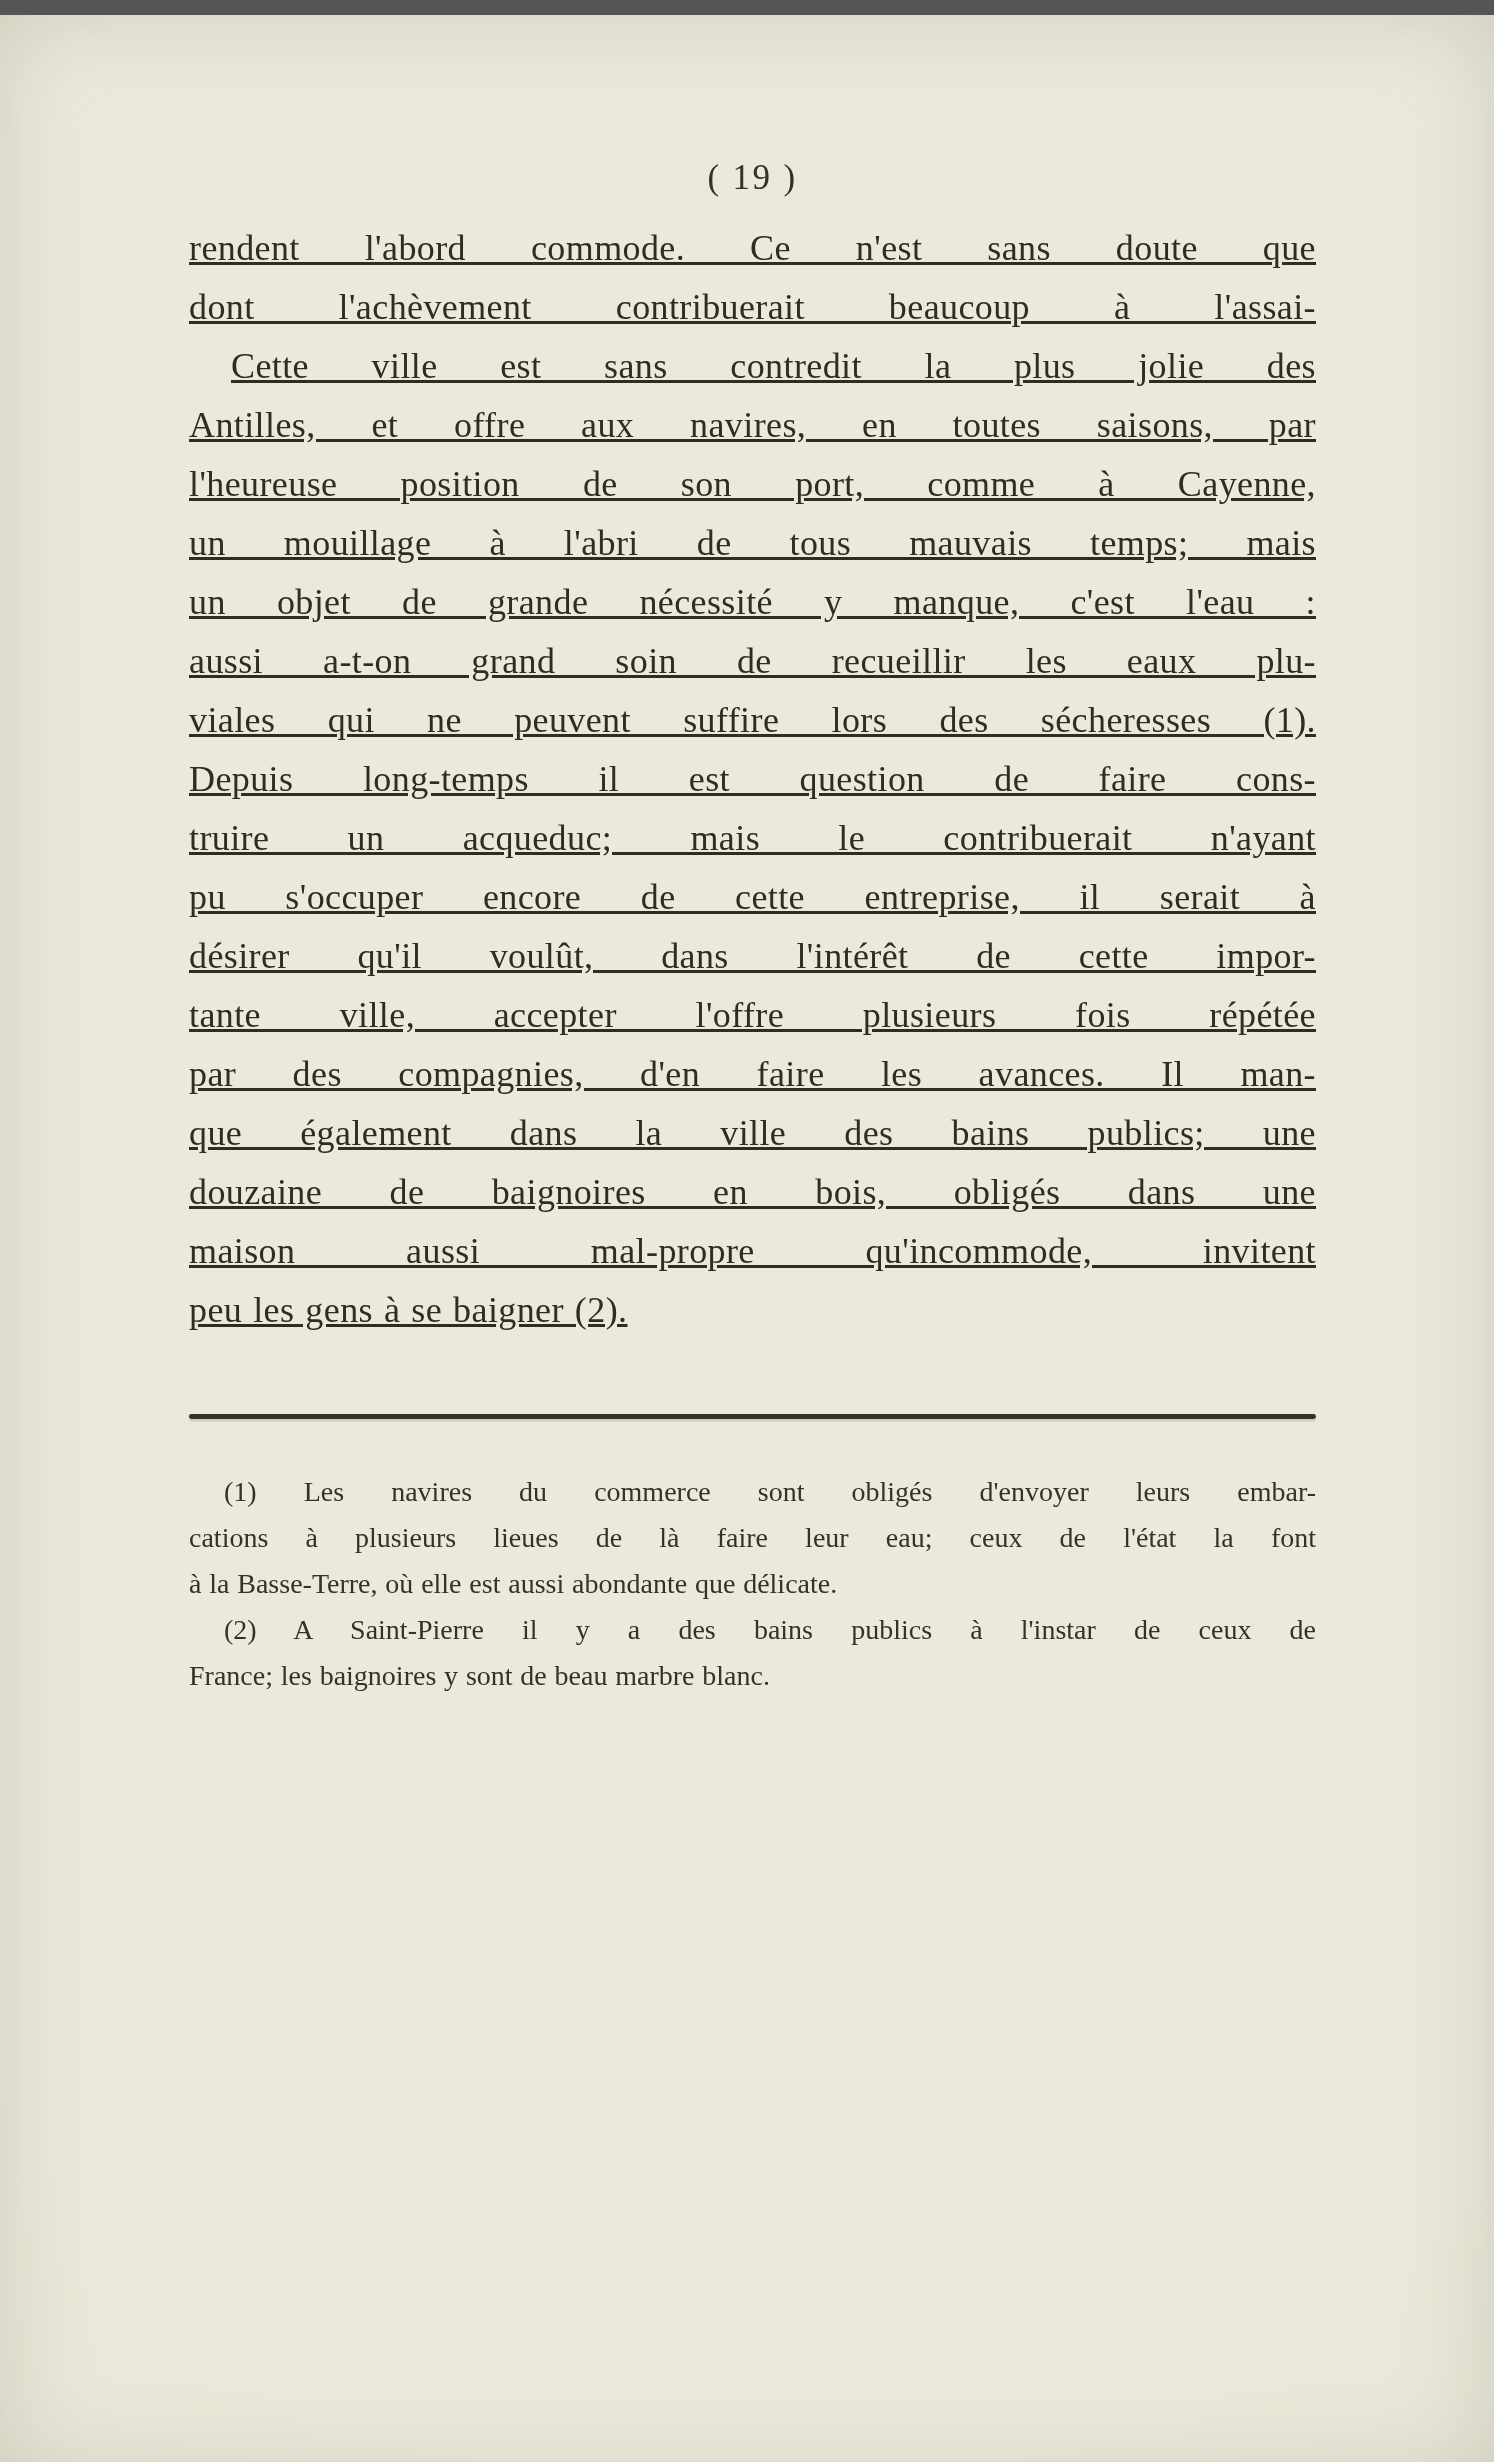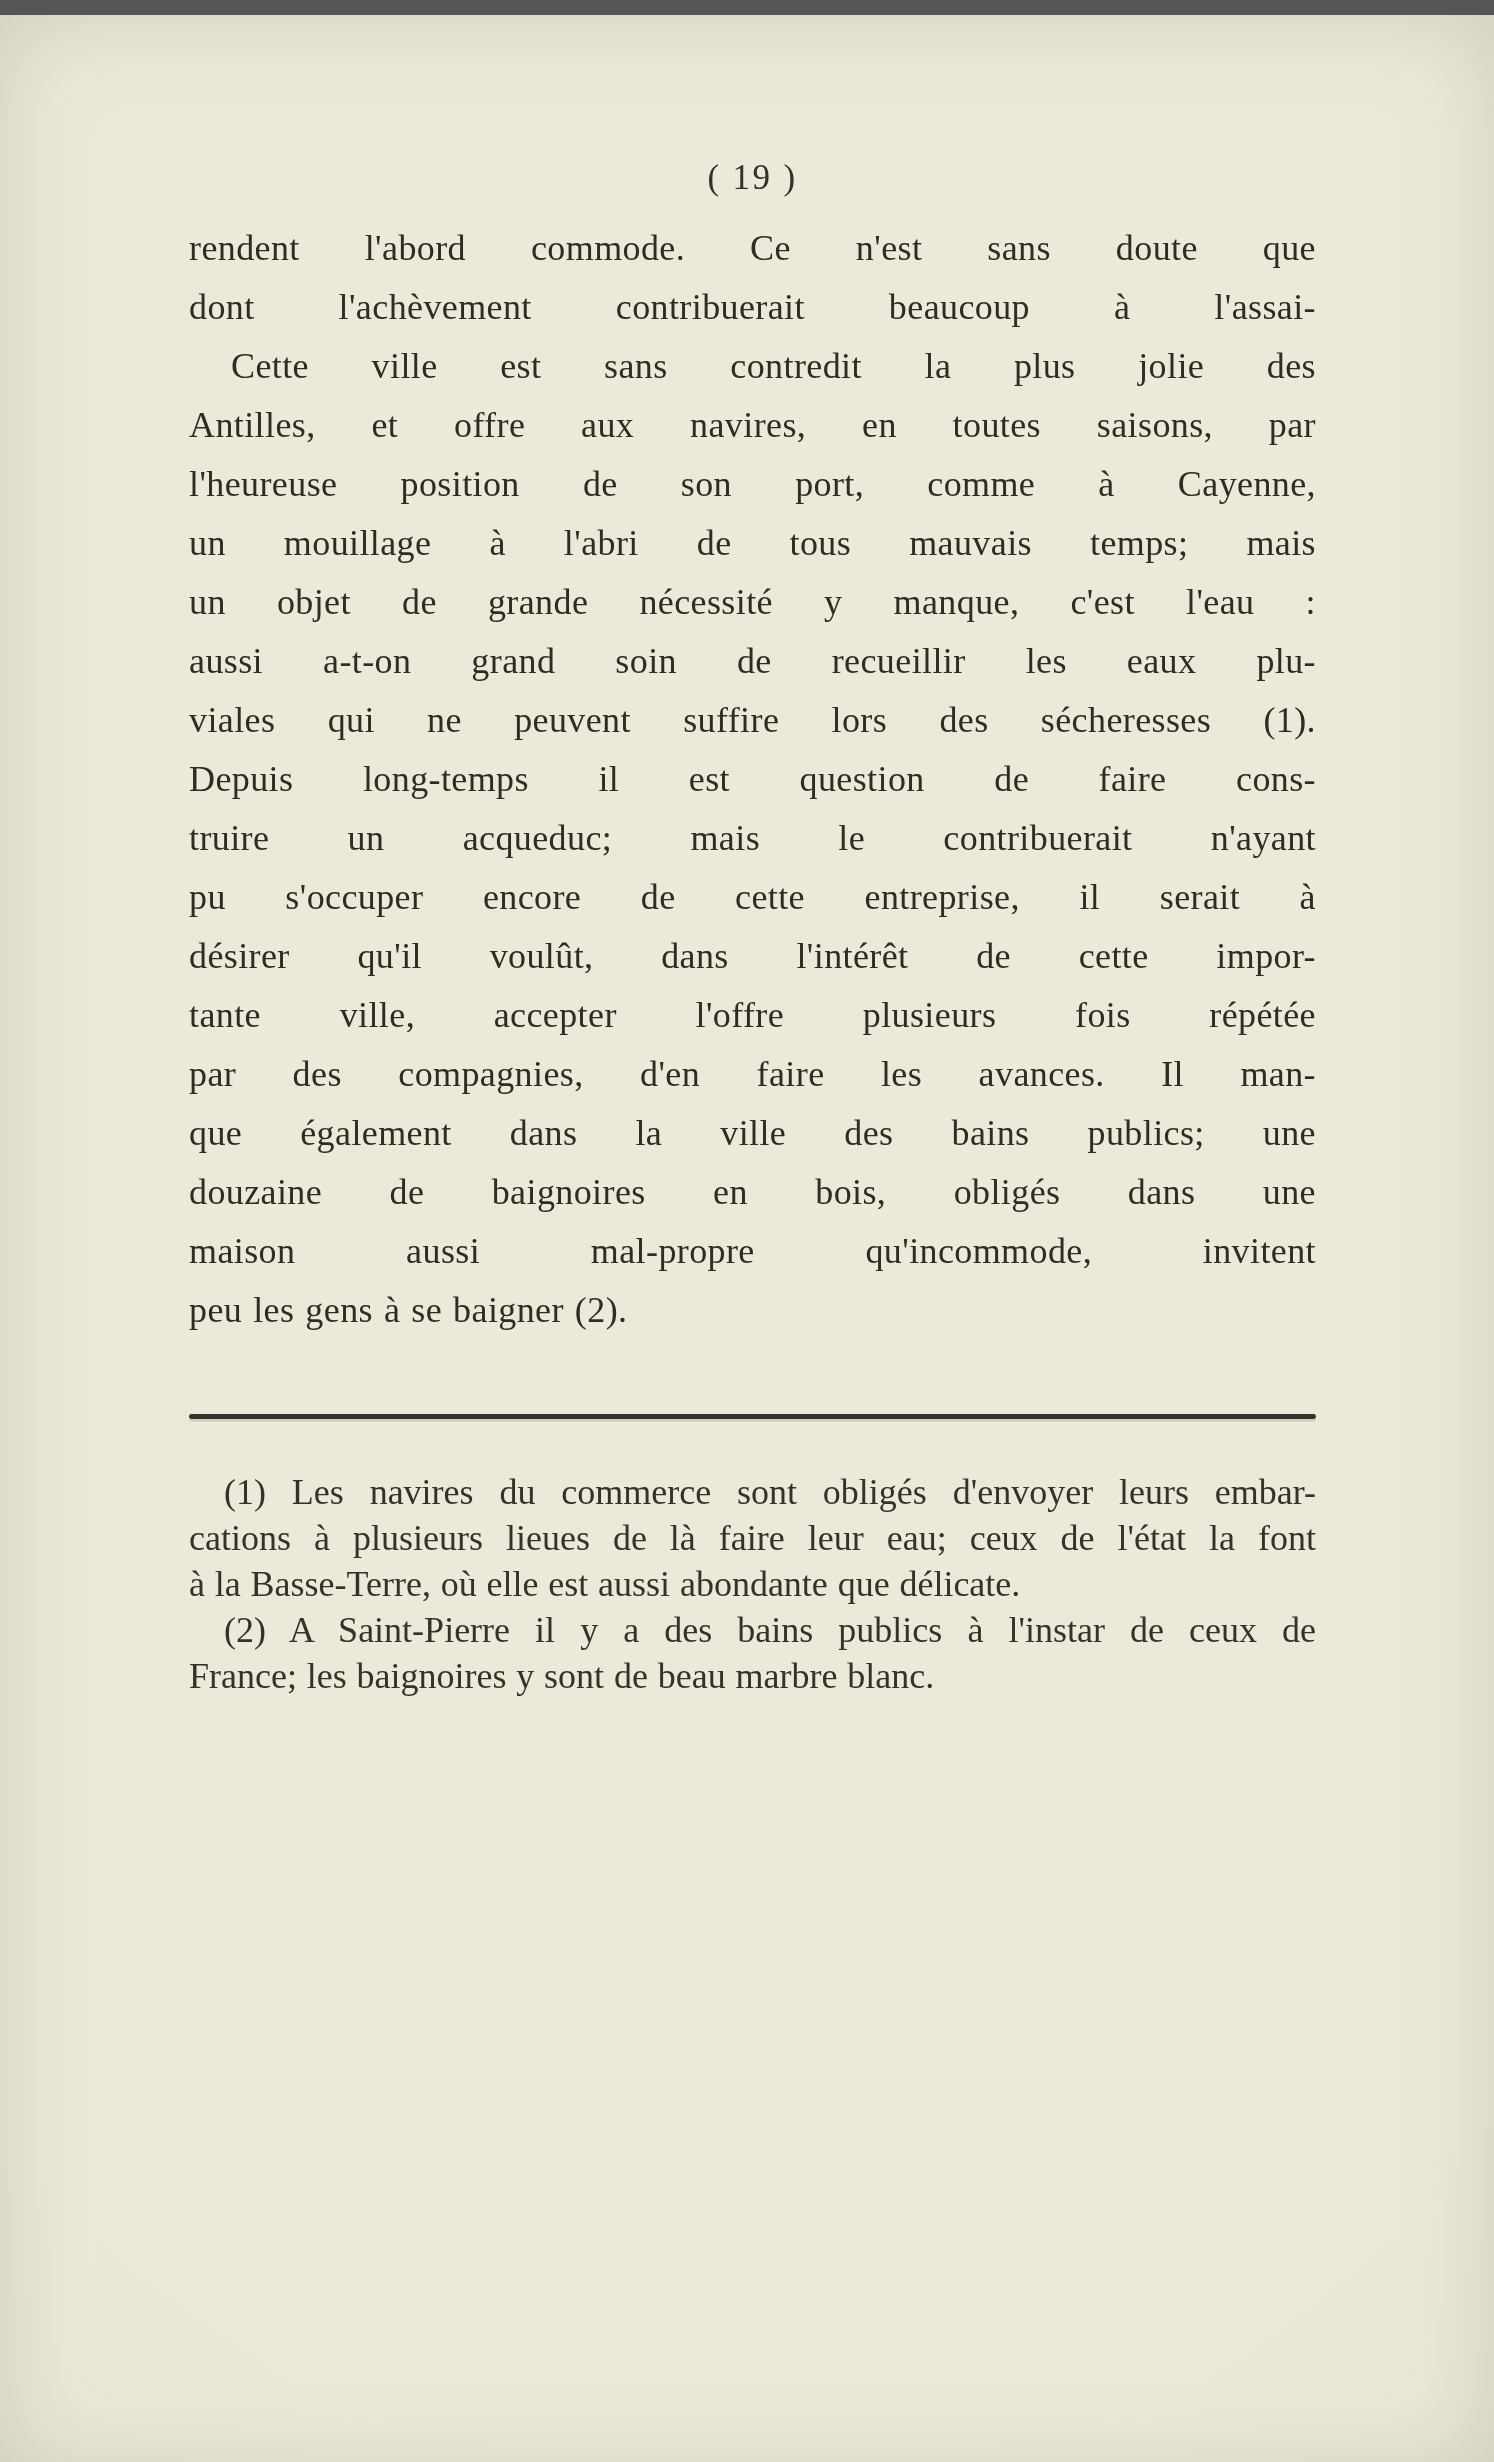--- a/index.html
+++ b/index.html
@@ -31,34 +31,35 @@
   }
   .body-text {
     font-size: 36px;
     line-height: 59px;
     letter-spacing: 0.4px;
   }
   .line {
     text-align: justify;
     text-align-last: justify;
     word-spacing: 1.6px;
+    text-decoration: underline;
   }
   .line.indent { text-indent: 42px; }
   .line.last  { text-align-last: left; }
   .separator {
     height: 4.8px;
     background: #35332a;
     margin-top: 74px;
     margin-bottom: 0;
     border-radius: 2.4px / 50%;
     box-shadow: 0 2.4px 0 rgba(53,51,42,0.15);
   }
   .footnotes {
     margin-top: 50px;
-    font-size: 36px;
+    font-size: 28px;
     line-height: 46px;
     color: #34322a;
   }
   .fline {
     text-align: justify;
     text-align-last: justify;
     word-spacing: 0.8px;
   }
   .fline.indent { text-indent: 35px; }
   .fline.last  { text-align-last: left; }

